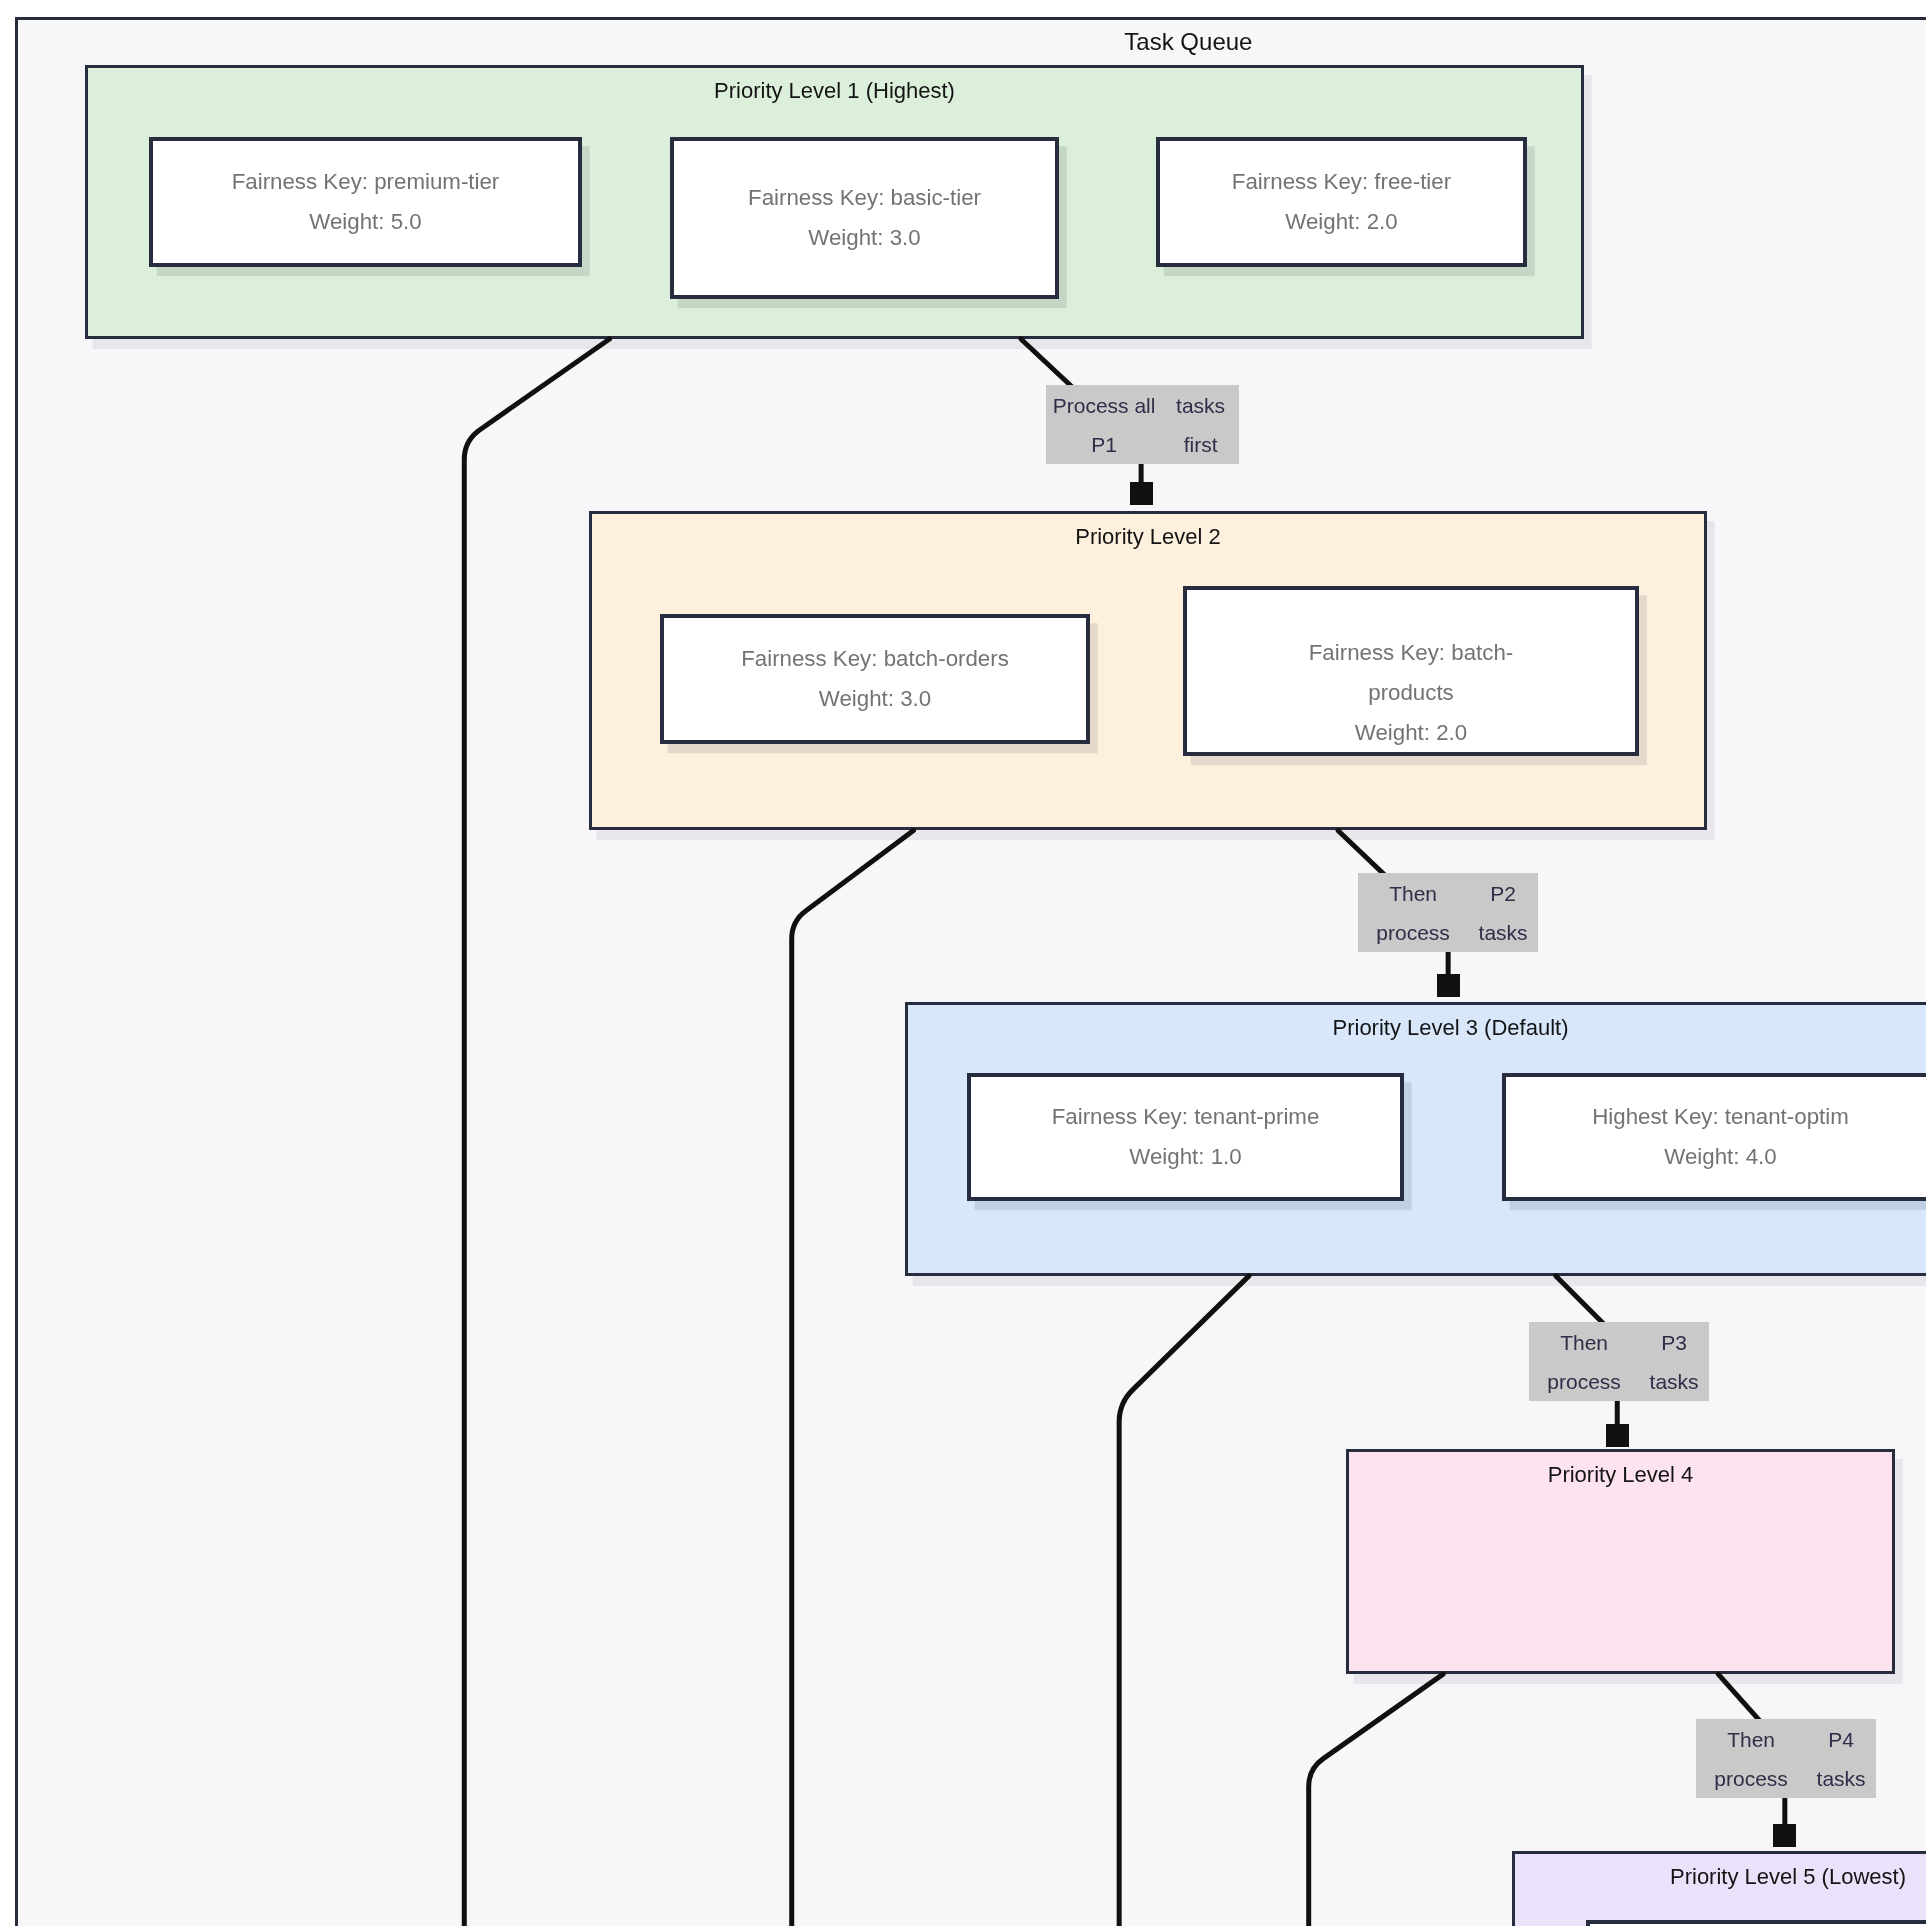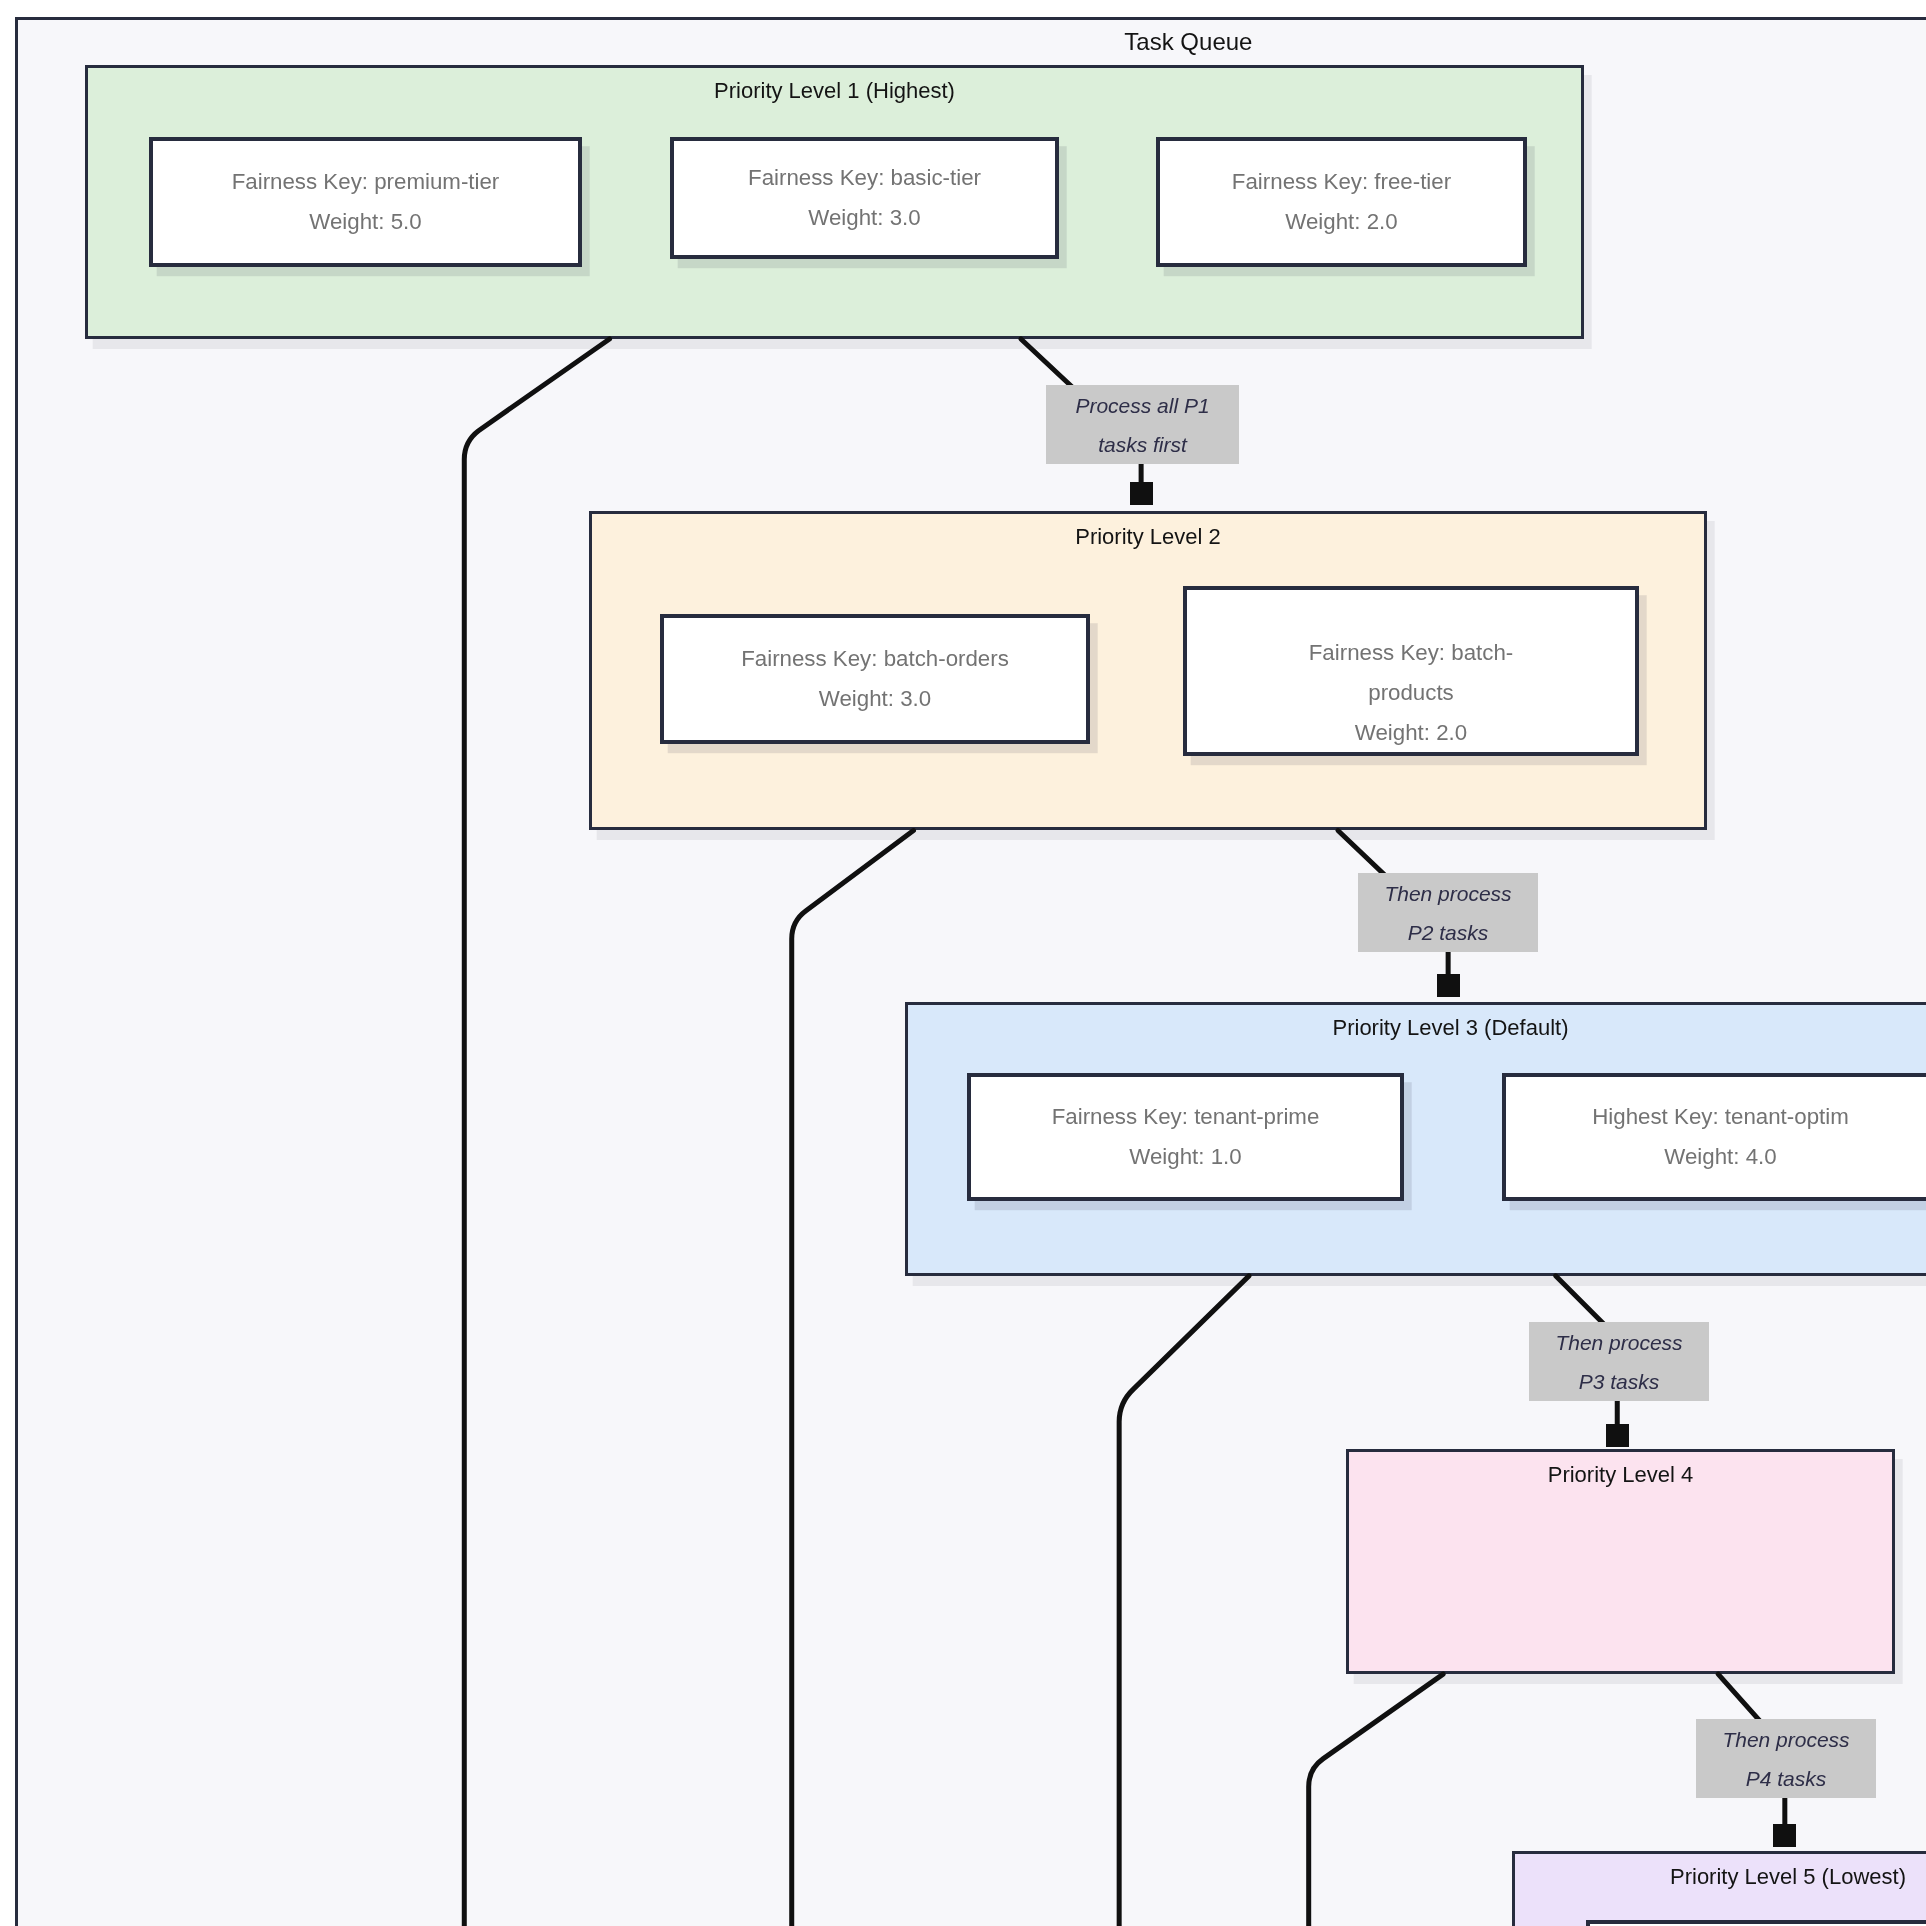--- a/index.html
+++ b/index.html
@@ -26,22 +26,22 @@
   }
   .node{
     position:absolute;background:#ffffff;border:4.2px solid #272c3e;box-sizing:border-box;
     box-shadow:7.7px 9.2px 0 rgba(39,44,62,0.12);z-index:3;
     display:flex;flex-direction:column;align-items:center;justify-content:center;
     text-align:center;font-size:22.3px;line-height:40px;color:#737373;
   }
   .node .wrapnarrow{max-width:262px;margin-top:44px;}
   .edge-label{
     position:absolute;background:#c9c9c9;z-index:5;
-    display:flex;flex-direction:column;align-items:center;justify-content:center;
-    text-align:center;font-size:21px;line-height:39px;color:#2e2e48;font-style:italic;
+    display:flex;flex-direction:row;align-items:center;justify-content:center;
+    text-align:center;font-size:21px;line-height:39px;color:#2e2e48;
   }
   #edges{position:absolute;left:0;top:0;z-index:4;}
   #edges path{stroke:#101010;stroke-width:13;fill:none;stroke-linecap:round;stroke-linejoin:round;}
 </style>
 </head>
 <body>
 
 <div id="canvas">
 
   <div class="container"></div>
@@ -64,21 +64,21 @@
     <path d="M4637 5348 L4637 5588 Q4637 5656 4546 5666 L2730 5874" marker-end="url(#ah)"></path>
   </svg>
 
   <div class="cluster" style="left:85px;top:65px;width:1499px;height:274px;background:#dcefda;">
     <div class="cluster-title">Priority Level 1 (Highest)</div>
   </div>
   <div class="node" style="left:149px;top:137px;width:433px;height:130px;">
     <div>Fairness Key: premium-tier</div>
     <div>Weight: 5.0</div>
   </div>
-  <div class="node" style="left:670px;top:137px;width:389px;height:122px;">
+  <div class="node" style="left:670px;top:137px;width:389px;height:162px;">
     <div>Fairness Key: basic-tier</div>
     <div>Weight: 3.0</div>
   </div>
   <div class="node" style="left:1156px;top:137px;width:371px;height:130px;">
     <div>Fairness Key: free-tier</div>
     <div>Weight: 2.0</div>
   </div>
 
   <div class="cluster" style="left:589px;top:511px;width:1118px;height:319px;background:#fdf1dd;">
     <div class="cluster-title">Priority Level 2</div>

